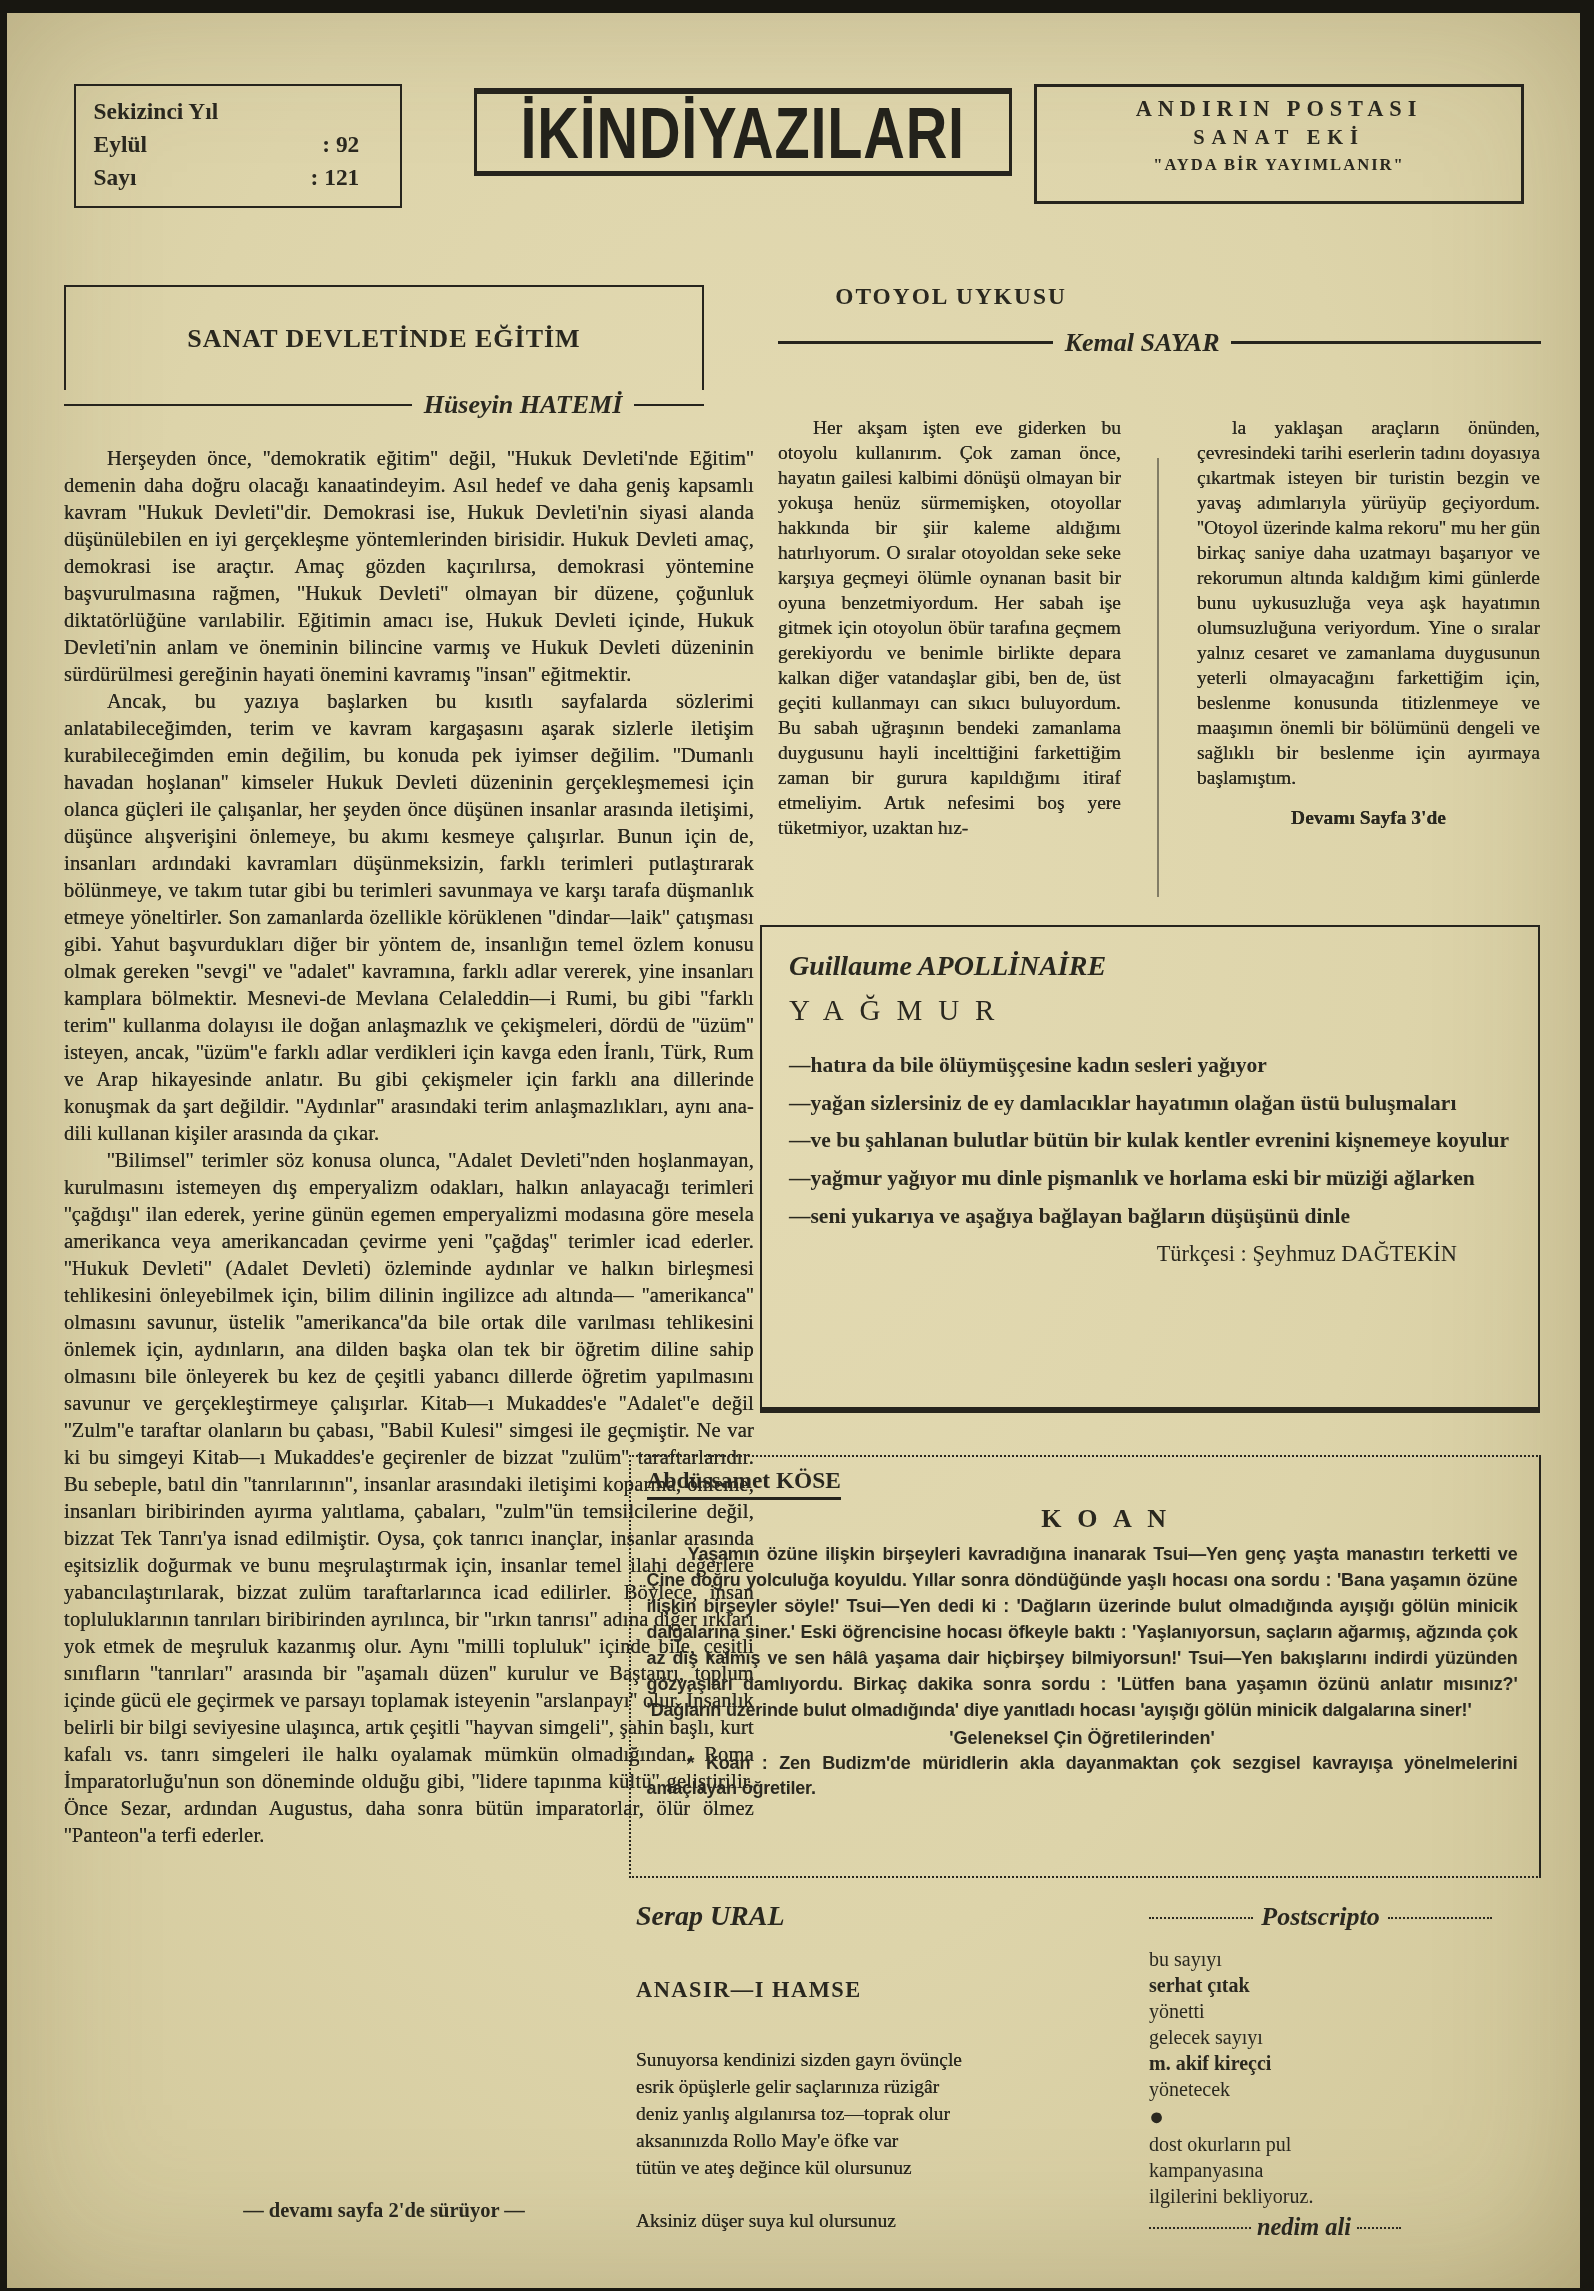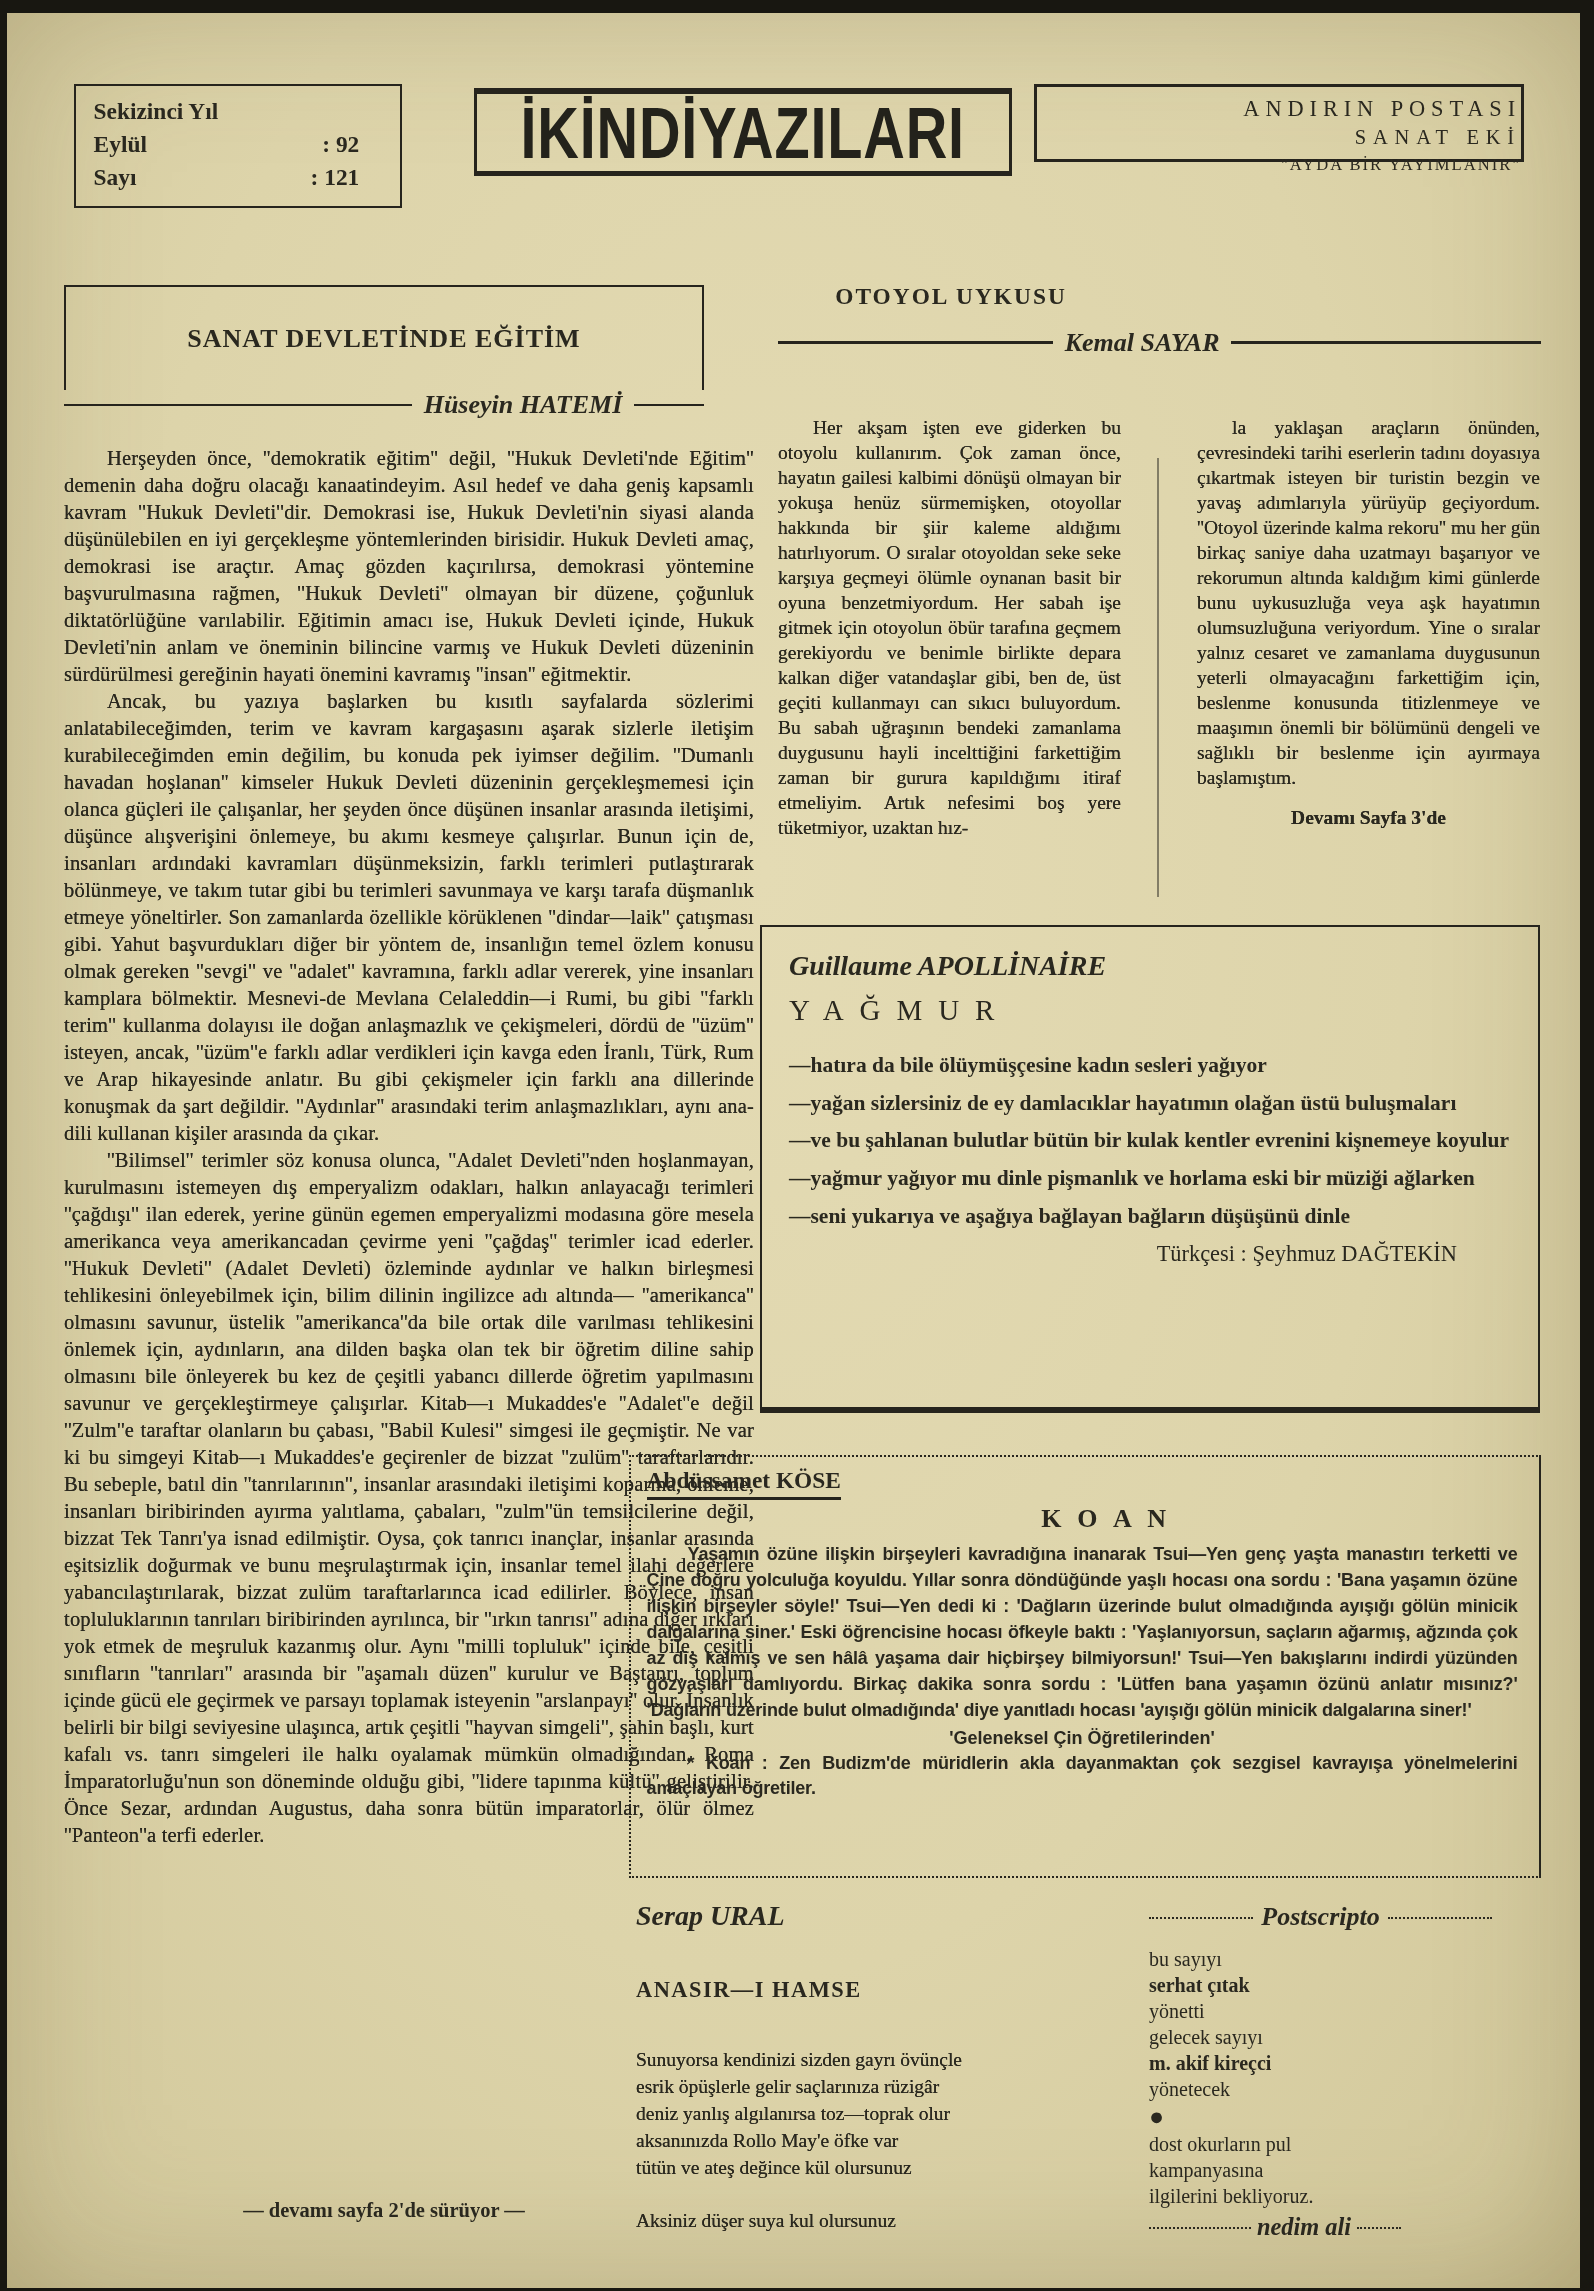--- a/index.html
+++ b/index.html
@@ -20,22 +20,22 @@
   .issue-box{left:74px;top:84px;width:328px;height:124px;border:2.9px solid #26241d;
              padding:11.7px 17.6px;box-sizing:border-box;font-weight:bold;font-size:23.4px;}
   .issue-line1{margin-bottom:6.8px;}
   .issue-row{display:flex;justify-content:space-between;width:92%;margin-bottom:5.9px;}
   .masthead-box{left:474px;top:88px;width:538px;height:88px;box-sizing:border-box;
                 border-top:6.8px solid #26241d;border-bottom:5.9px solid #26241d;
                 border-left:3.9px solid #26241d;border-right:3.9px solid #26241d;
                 display:flex;align-items:center;justify-content:center;}
   .masthead-title{font-family:"Liberation Sans","DejaVu Sans",sans-serif;font-weight:bold;
                   font-size:72px;letter-spacing:1px;transform:scaleX(.8);white-space:nowrap;color:#23221b;}
-  .supp-box{left:1034px;top:84px;width:490px;height:78px;border:3.9px solid #26241d;
-            box-sizing:border-box;text-align:right;padding-top:8.8px;font-weight:normal;}
+  .supp-box{left:1034px;top:84px;width:490px;height:120px;border:3.9px solid #26241d;
+            box-sizing:border-box;text-align:center;padding-top:8.8px;font-weight:bold;}
   .supp-l1{font-size:22.4px;letter-spacing:5.9px;}
   .supp-l2{font-size:20.5px;letter-spacing:6.8px;margin-top:3.9px;}
   .supp-l3{font-size:16.6px;letter-spacing:2px;margin-top:5.9px;}
 
   
   .left-article{left:64px;top:285px;width:690px;height:1937px;}
   .title-box{width:640px;height:105px;box-sizing:border-box;
              border-top:2.9px solid #26241d;border-left:2.9px solid #26241d;border-right:2.9px solid #26241d;
              display:flex;align-items:center;justify-content:center;}
   .lead-title{font-weight:bold;font-size:26px;letter-spacing:1px;}

